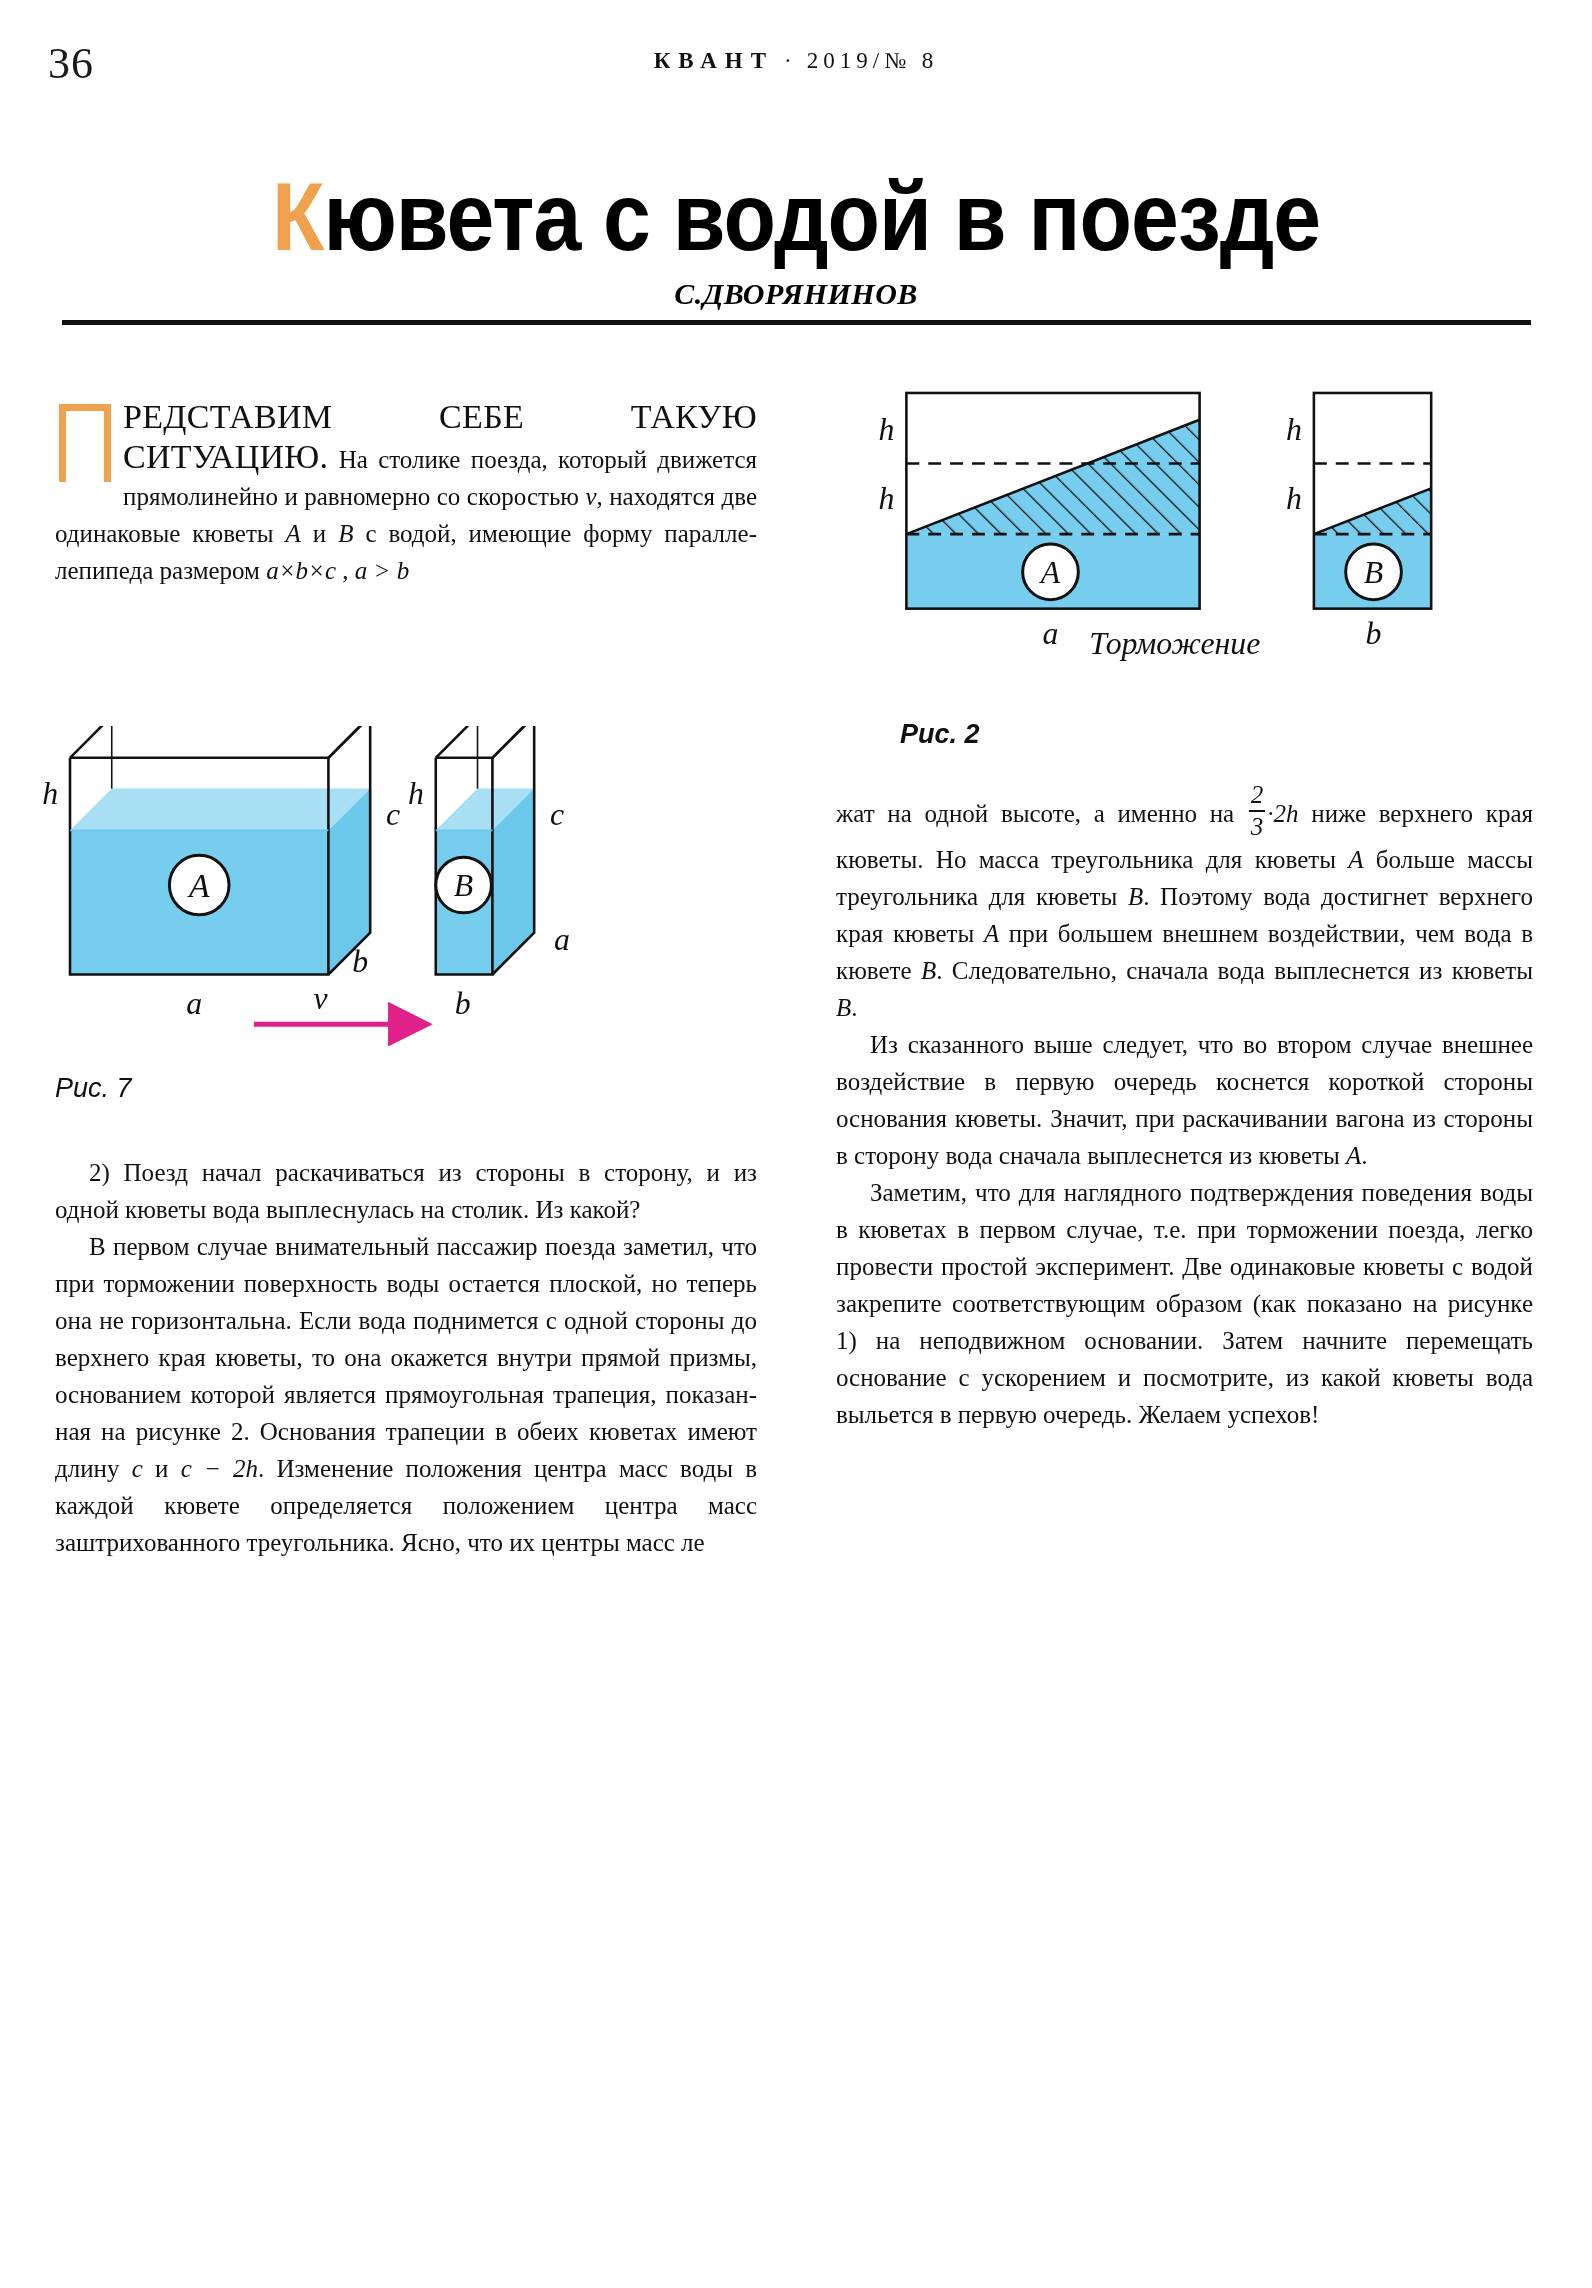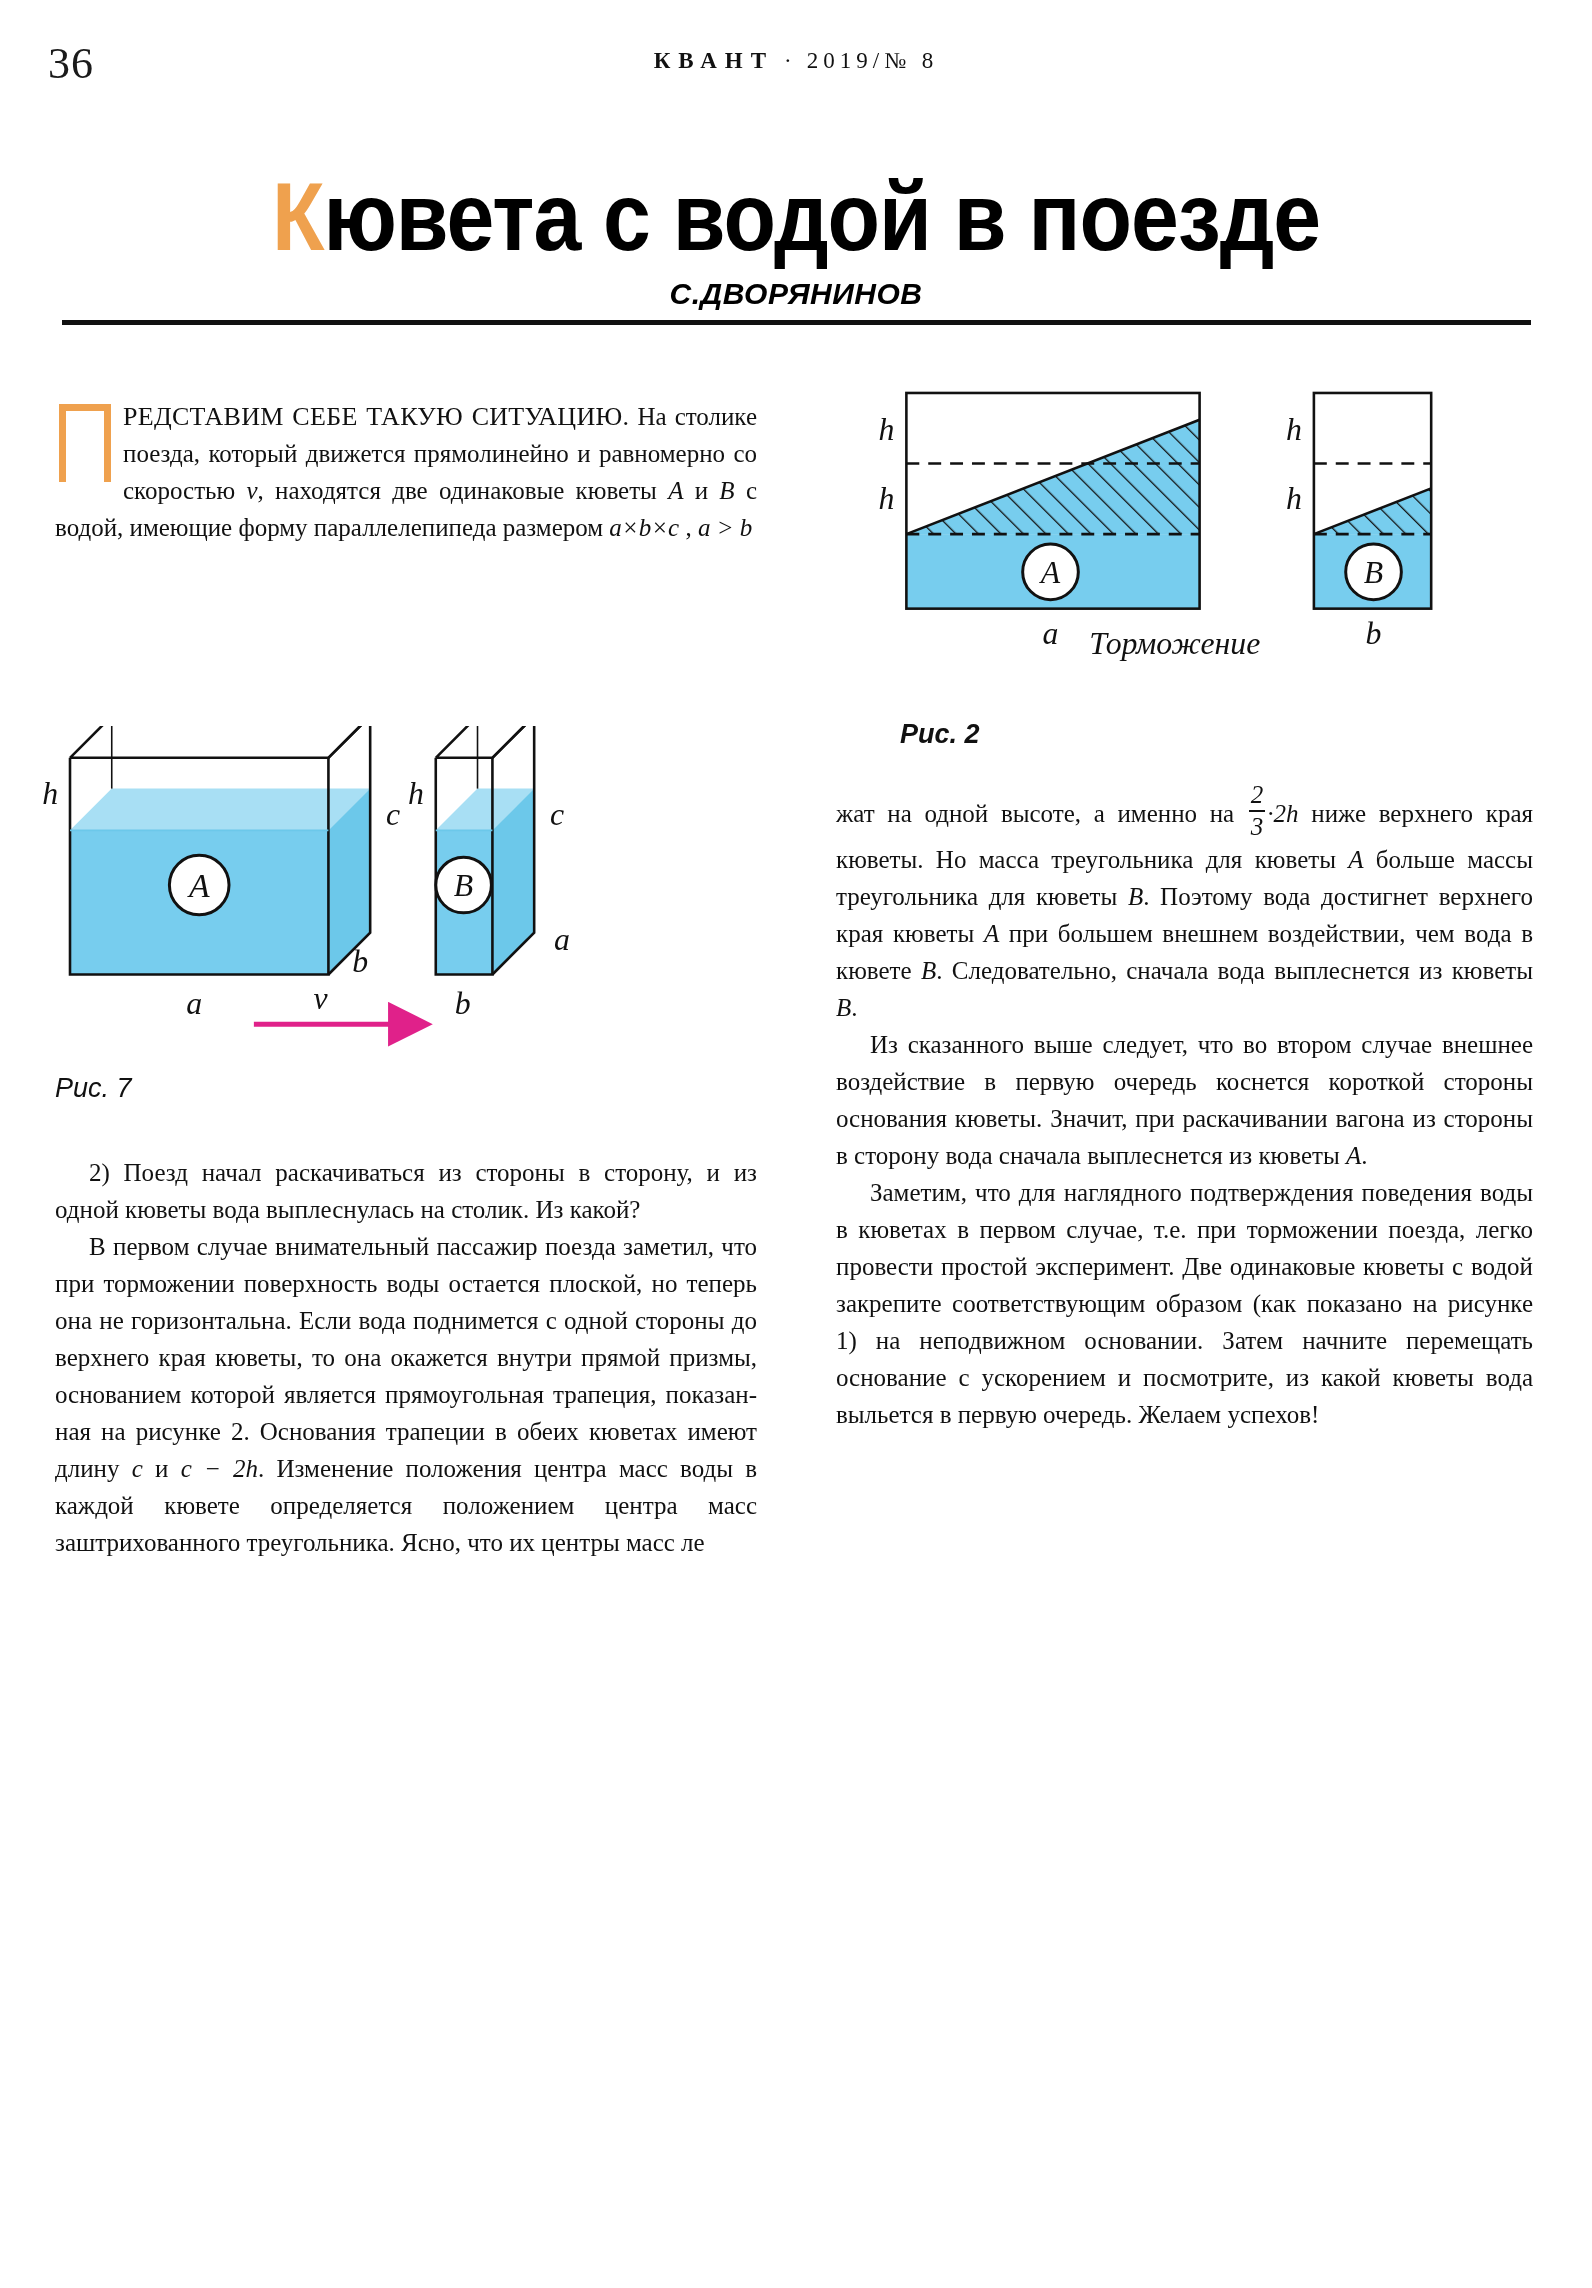--- a/index.html
+++ b/index.html
@@ -39,21 +39,21 @@
     color:#000;
     white-space:nowrap;
     transform:scaleY(1.12);
     transform-origin:center top;
   }
   .title .drop { color:#efa14e; }
 
   .byline {
     position:absolute; left:0; top:277px; width:1592px;
     text-align:center;
-    font-family:Liberation Sans, sans-serif;
+    font-family:Liberation Serif, serif;
     font-weight:bold; font-style:italic;
     font-size:30px; letter-spacing:0.5px; color:#000;
   }
   .rule {
     position:absolute; left:62px; top:320px;
     width:1469px; height:5px; background:#111;
   }
 
   
   .col {
@@ -76,21 +76,21 @@
   
   .dropwrap { position:relative; }
   .dropcap {
     float:left;
     width:52px; height:78px;
     margin:6px 12px 0 4px;
     border:7px solid #efa14e;
     border-bottom:none;
     box-sizing:border-box;
   }
-  .smallcaps { font-variant:small-caps; font-size:26px; letter-spacing:0.3px;}
+  .smallcaps { font-variant:small-caps; font-size:34px; letter-spacing:0.3px;}
 
   
   .fig1 { position:absolute; left:40px; top:726px; width:716px; height:328px; }
   .fig1 svg { display:block; }
   .figcap {
     font-family:"Liberation Sans", sans-serif;
     font-style:italic; font-size:27px; color:#111;
   }
   .cap1 { position:absolute; left:55px; top:1073px; }
 

